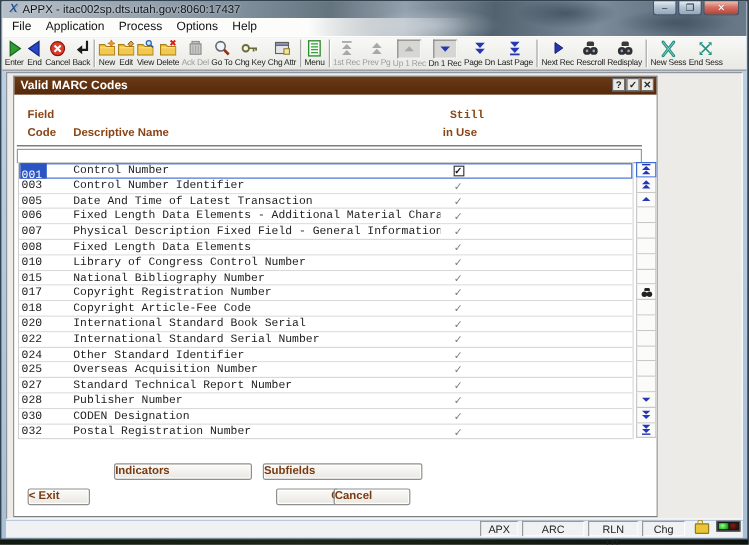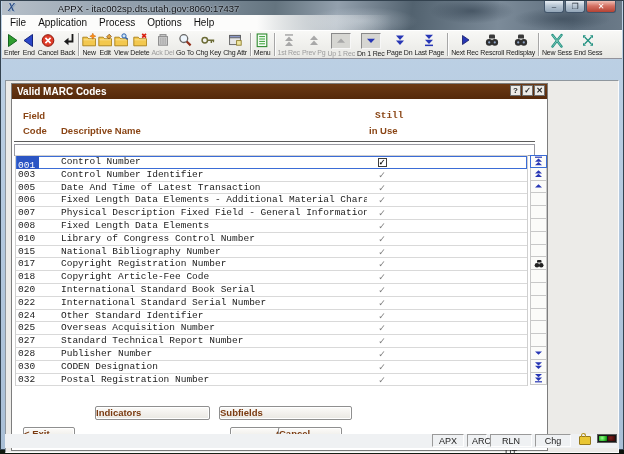--- a/index.html
+++ b/index.html
@@ -20,21 +20,21 @@
       radial-gradient(60px 18px at 470px 10px, rgba(40,55,70,.55), rgba(40,55,70,0) 70%),
       radial-gradient(80px 20px at 360px 20px, rgba(230,238,245,.35), rgba(230,238,245,0) 70%),
       radial-gradient(70px 16px at 560px 18px, rgba(30,45,60,.4), rgba(30,45,60,0) 70%),
       linear-gradient(95deg,#b7c0c9 0%,#9aa7b3 16%,#8493a1 30%,#64747f 44%,#93a0ad 54%,#52626f 66%,#7c8b99 80%,#5d6d7c 92%,#6b7a88 100%);
   }
   .titlebar{position:absolute;left:0;top:0;right:0;height:14px;display:flex;align-items:center;}
   .applogo{
     font-weight:bold;font-style:italic;font-size:10px;color:#2d4f86;
     text-shadow:0 0 1px #eef3f8, 1px 1px 0 #8fa5bd;margin:0 4px 0 6px;line-height:12px;
   }
-  .title{font-size:9.5px;color:#0e1116;text-shadow:0 0 2px rgba(255,255,255,.7);white-space:nowrap;margin-left:39px;}
+  .title{font-size:9.5px;color:#0e1116;text-shadow:0 0 2px rgba(255,255,255,.7);white-space:nowrap;}
   .winbtns{position:absolute;top:0;right:6px;display:flex;}
   .winbtn{
     height:12px;box-sizing:border-box;border:1px solid #42556a;border-top:none;
     border-radius:0 0 3px 3px;display:flex;align-items:center;justify-content:center;
     font-size:8px;line-height:8px;color:#1d2733;
     background:linear-gradient(#e7edf3,#b6c4d2 45%,#93a6b8);margin-left:1px;
   }
   .winbtn.minimize,.winbtn.maximize{width:20px;}
   .winbtn.close{width:30px;background:linear-gradient(#f0c0b6,#d47163 45%,#b44233);color:#fff;}
   .menubar{
@@ -61,21 +61,21 @@
   }
   .tb-item .tlabel{
     font-size:7px;letter-spacing:-0.2px;line-height:9px;white-space:nowrap;color:#1c1c1c;
   }
   .tb-item.disabled .tlabel{color:#9c9c9c;}
   .tb-sep{width:1px;background:#a6a6a6;box-shadow:1px 0 0 #fdfdfd;margin:2px 2px;}
   
   .client{
     position:absolute;left:4px;right:4px;top:59px;height:373px;box-sizing:border-box;
     background:#ecebe8;
-    border:1px solid;border-color:#8f979e #fbfcfd #fbfcfd #8f979e;margin-top:20px;
+    border:1px solid;border-color:#8f979e #fbfcfd #fbfcfd #8f979e;
   }
   .dialog{
     position:absolute;left:5px;top:2px;width:537px;height:368px;box-sizing:border-box;
     border:1px solid #7d7d7d;background:#fff;
   }
   .dlg-title{
     position:relative;height:15px;background:linear-gradient(#6c3a15,#55290b);
     color:#fff;font-size:10px;font-weight:bold;line-height:15px;padding-left:5px;
   }
   .dlg-btns{position:absolute;right:2px;top:1px;display:flex;gap:1px;}
@@ -142,21 +142,21 @@
   .statusbar{
     position:absolute;left:4px;right:4px;top:433px;height:14px;
     background:#eff1f3;display:flex;justify-content:flex-end;align-items:flex-start;
     padding-right:2px;
   }
   .sb-cell{
     box-sizing:border-box;height:13px;line-height:12px;font-size:9px;color:#222;
     border:1px solid;border-color:#9a9a9a #fdfdfd #fdfdfd #9a9a9a;
     text-align:center;margin-left:3px;padding:0 4px;
   }
-  .sb-apx{width:32px;} .sb-arc{width:20px;} .sb-rln{width:42px;} .sb-chg{width:36px;}
+  .sb-apx{width:32px;} .sb-arc{width:52px;} .sb-rln{width:42px;} .sb-chg{width:36px;}
   .lock{position:relative;width:10px;height:7px;background:#e9c633;border:1px solid #96791c;border-radius:1px;margin:2px 3px 0 8px;}
   .lock::before{
     content:"";position:absolute;left:1px;top:-4px;width:5px;height:4px;box-sizing:border-box;
     border:1.5px solid #b59422;border-bottom:none;border-radius:3px 3px 0 0;
   }
   .led{
     width:20px;height:9px;box-sizing:border-box;background:#161616;border:1px solid #5d5d5d;
     display:flex;gap:1px;padding:1px;margin-left:3px;
   }
   .led i{flex:1;display:block;}

